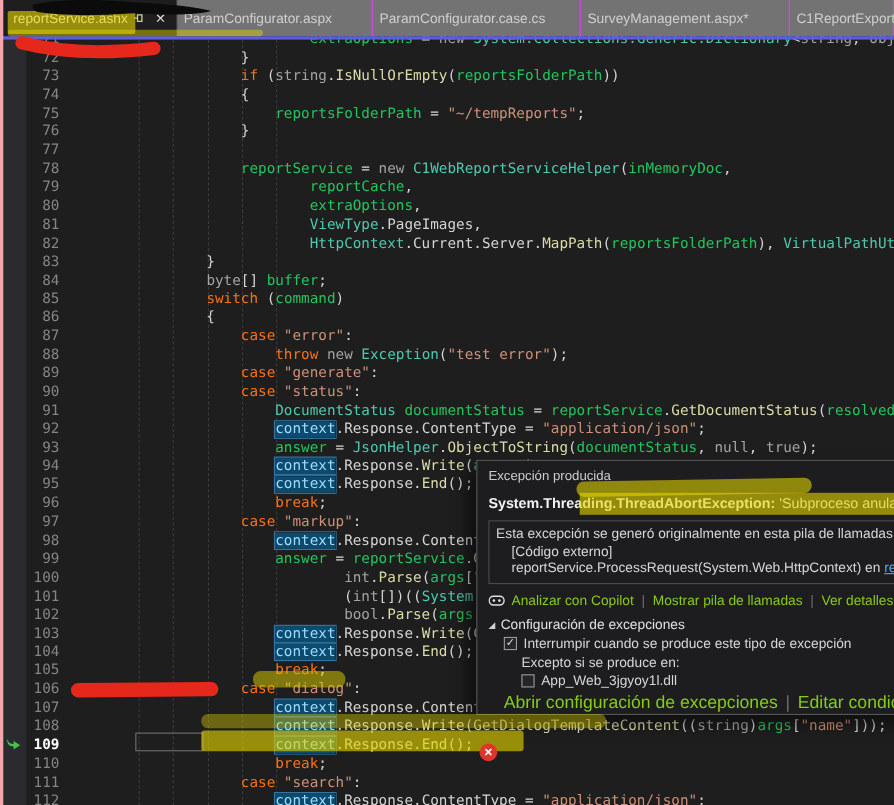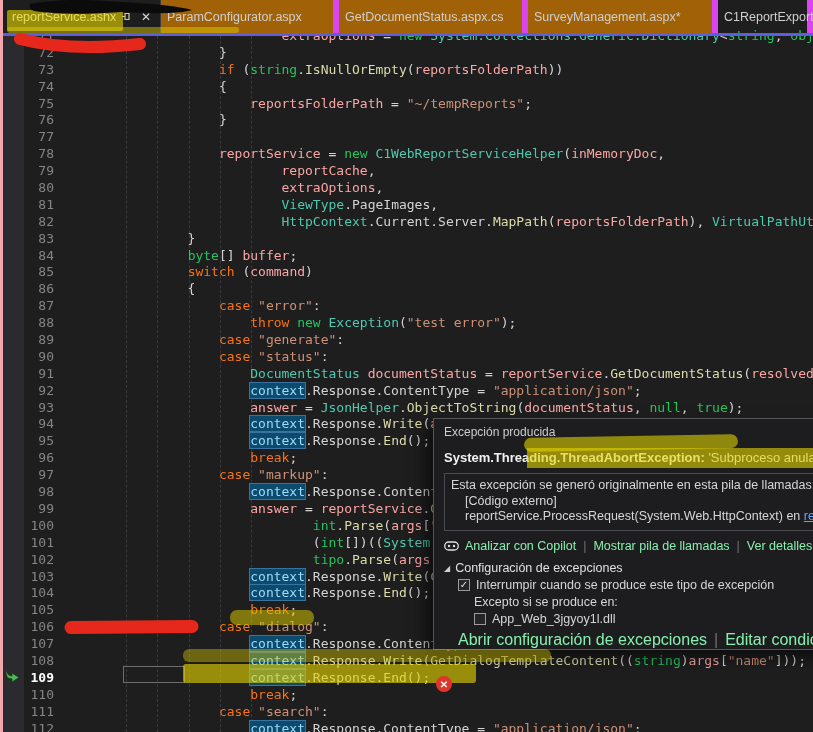--- a/index.html
+++ b/index.html
@@ -4,64 +4,64 @@
 <style>
   * { margin:0; padding:0; box-sizing:border-box; }
   html,body { width:813px; height:732px; overflow:hidden; background:#1e1e1e;
               font-family:"Liberation Sans", sans-serif; }
   #stage { position:relative; width:813px; height:732px; background:#1e1e1e; overflow:hidden; }
 
   
   #left-border { position:absolute; left:0; top:0; width:3px; height:732px; background:#f2a7ac; z-index:60; }
 
   
-  #tabbar { position:absolute; left:0; top:0; width:712px; height:33px; background:#a16207; z-index:30; }
+  #tabbar { position:absolute; left:0; top:0; width:813px; height:33px; background:#737373; z-index:30; }
   #tab-accent-line { position:absolute; left:0; top:33px; width:813px; height:3px; background:#5d5de0; z-index:31; }
   .tab { position:absolute; top:0; height:33px; display:flex; align-items:center;
-         font-size:12.5px; color:#cfcfcf; border-right:6px solid #d946ef; padding:0 6px; }
+         font-size:12.5px; color:#cfcfcf; border-right:1px solid #d946ef; padding:0 6px; }
   #tab-active { left:0; width:161px; background:#1e1e1e; border-right:1px solid #3c3c40; }
   #tab-active .tab-label { color:#e8e8e8; padding-left:6px; width:112px; }
   .tab-icon { width:16px; height:16px; display:flex; align-items:center; justify-content:center; color:#c8c8c8; }
   .tab-close { font-size:12px; color:#d8d8d8; margin-left:4px; }
 
   
   #editor { position:absolute; left:3px; top:28px; width:666px; height:704px; z-index:10; }
   #glyph-margin { position:absolute; left:3px; top:35px; width:21px; height:697px; background:#2a2a2f; z-index:5; }
   .iguide { position:absolute; top:36px; bottom:0; width:0; border-left:1px dashed #3a3a3e; z-index:6; }
   .line { height:16.9px; display:flex; align-items:center; white-space:pre;
           font-family:"DejaVu Sans Mono", monospace; font-size:13px; line-height:16.9px; position:relative; z-index:8; }
   .ln { display:inline-block; width:63px; text-align:right; padding-right:12px; color:#858585; flex:none; }
   .line.cur .ln { color:#ffffff; font-weight:bold; }
   .code { margin-left:59px; flex:none; }
   .kw  { color:#f97316; }
-  .ty  { color:#22c55e; }
+  .ty  { color:#a3a3a3; }
   .cls { color:#4EC9B0; }
   .mth { color:#DCDCAA; }
   .str { color:#CE9178; }
-  .var { color:#fca5a5; }
+  .var { color:#22c55e; }
   .pln { color:#d4d4d4; }
   .ctx { color:#9CDCFE; background:#0c4a6e; box-shadow:0 0 0 1px #3a729f; }
 
   
   #current-stmt-box { position:absolute; left:123px; top:666px; width:62px; height:17px;
                       border:1px solid #6f6f6f; z-index:20; }
   #next-stmt-arrow { position:absolute; left:5px; top:668px; z-index:32; }
 
   
   #popup { position:absolute; left:433px; top:418px; width:440px; height:232px; background:#1d1d1f;
            border:1px solid #565656; border-right:none; box-shadow:-8px 8px 14px rgba(0,0,0,.55);
            z-index:35; padding:6px 8px 0 10px; color:#d6d6d6; }
   #popup-title { font-size:12px; color:#cccccc; }
   #popup-settings { position:absolute; right:4px; top:3px; font-size:15px; color:#c8c8c8; }
   #exc-line { margin-top:11px; font-size:13px; font-weight:bold; color:#f2f2f2; white-space:nowrap; }
   #exc-msg { font-weight:normal; color:#e6e6e6; }
   #stack-box { margin:8px -9px 0 0; border:1px solid #4a4a50; padding:4px 6px 5px 6px;
                font-size:12.5px; line-height:15.5px; color:#d6d6d6; white-space:nowrap; }
   .stack-indent { padding-left:14px; }
-  a.plink { color:#86efac; text-decoration:none; }
+  a.plink { color:#84cc16; text-decoration:none; }
   #stack-link { color:#58a6ff; text-decoration:underline; }
   #action-row { margin-top:8px; font-size:12.5px; white-space:nowrap; display:flex; align-items:center; }
   .sep { color:#6f6f6f; padding:0 7px; }
   #copilot-icon { margin-right:6px; flex:none; }
   #cfg-header { margin-top:8px; font-size:12.5px; color:#e0e0e0; }
   #cfg-expander { font-size:8px; color:#d0d0d0; display:inline-block; margin-right:5px; vertical-align:1px; }
   .cfg-row { margin-top:3px; font-size:12.5px; color:#d6d6d6; display:flex; align-items:center; }
   .ind1 { padding-left:14px; } .ind2 { padding-left:30px; }
   .cbox { width:12px; height:12px; border:1px solid #9a9a9a; background:#252528; display:inline-flex;
           align-items:center; justify-content:center; margin-right:6px; flex:none;
@@ -111,21 +111,21 @@
       <div class="line"><span class="ln">92</span><span class="code"><span class="pln">                </span><span class="ctx">context</span><span class="pln">.Response.ContentType = </span><span class="str">"application/json"</span><span class="pln">;</span></span></div>
       <div class="line"><span class="ln">93</span><span class="code"><span class="pln">                </span><span class="var">answer</span><span class="pln"> = </span><span class="cls">JsonHelper</span><span class="pln">.</span><span class="mth">ObjectToString</span><span class="pln">(</span><span class="var">documentStatus</span><span class="pln">, </span><span class="ty">null</span><span class="pln">, </span><span class="ty">true</span><span class="pln">);</span></span></div>
       <div class="line"><span class="ln">94</span><span class="code"><span class="pln">                </span><span class="ctx">context</span><span class="pln">.Response.</span><span class="mth">Write</span><span class="pln">(</span><span class="var">answer</span><span class="pln">);</span></span></div>
       <div class="line"><span class="ln">95</span><span class="code"><span class="pln">                </span><span class="ctx">context</span><span class="pln">.Response.</span><span class="mth">End</span><span class="pln">();</span></span></div>
       <div class="line"><span class="ln">96</span><span class="code"><span class="pln">                </span><span class="kw">break</span><span class="pln">;</span></span></div>
       <div class="line"><span class="ln">97</span><span class="code"><span class="pln">            </span><span class="kw">case</span><span class="pln"> </span><span class="str">"markup"</span><span class="pln">:</span></span></div>
       <div class="line"><span class="ln">98</span><span class="code"><span class="pln">                </span><span class="ctx">context</span><span class="pln">.Response.ContentType = </span><span class="str">"text/html"</span><span class="pln">;</span></span></div>
       <div class="line"><span class="ln">99</span><span class="code"><span class="pln">                </span><span class="var">answer</span><span class="pln"> = </span><span class="var">reportService</span><span class="pln">.</span><span class="mth">GetMarkup</span><span class="pln">(</span></span></div>
       <div class="line"><span class="ln">100</span><span class="code"><span class="pln">                        </span><span class="ty">int</span><span class="pln">.</span><span class="mth">Parse</span><span class="pln">(</span><span class="var">args</span><span class="pln">[</span><span class="str">"page"</span><span class="pln">]),</span></span></div>
       <div class="line"><span class="ln">101</span><span class="code"><span class="pln">                        (</span><span class="ty">int</span><span class="pln">[])((</span><span class="cls">System</span><span class="pln">.Collections.IList)</span></span></div>
-      <div class="line"><span class="ln">102</span><span class="code"><span class="pln">                        </span><span class="ty">tipo</span><span class="pln">.</span><span class="mth">Parse</span><span class="pln">(</span><span class="var">args</span><span class="pln">[</span><span class="str">"links"</span><span class="pln">]))</span></span></div>
+      <div class="line"><span class="ln">102</span><span class="code"><span class="pln">                        </span><span class="ty">bool</span><span class="pln">.</span><span class="mth">Parse</span><span class="pln">(</span><span class="var">args</span><span class="pln">[</span><span class="str">"links"</span><span class="pln">]))</span></span></div>
       <div class="line"><span class="ln">103</span><span class="code"><span class="pln">                </span><span class="ctx">context</span><span class="pln">.Response.</span><span class="mth">Write</span><span class="pln">(Convert(answer));</span></span></div>
       <div class="line"><span class="ln">104</span><span class="code"><span class="pln">                </span><span class="ctx">context</span><span class="pln">.Response.</span><span class="mth">End</span><span class="pln">();</span></span></div>
       <div class="line"><span class="ln">105</span><span class="code"><span class="pln">                </span><span class="kw">break</span><span class="pln">;</span></span></div>
       <div class="line"><span class="ln">106</span><span class="code"><span class="pln">            </span><span class="kw">case</span><span class="pln"> </span><span class="str">"dialog"</span><span class="pln">:</span></span></div>
       <div class="line"><span class="ln">107</span><span class="code"><span class="pln">                </span><span class="ctx">context</span><span class="pln">.Response.ContentType = </span><span class="str">"text/html"</span><span class="pln">;</span></span></div>
       <div class="line"><span class="ln">108</span><span class="code"><span class="pln">                </span><span class="ctx">context</span><span class="pln">.Response.</span><span class="mth">Write</span><span class="pln">(</span><span class="mth">GetDialogTemplateContent</span><span class="pln">((</span><span class="ty">string</span><span class="pln">)</span><span class="var">args</span><span class="pln">[</span><span class="str">"name"</span><span class="pln">]));</span></span></div>
       <div class="line cur"><span class="ln">109</span><span class="code"><span class="pln">                </span><span class="ctx">context</span><span class="pln">.Response.</span><span class="mth">End</span><span class="pln">();</span></span></div>
       <div class="line"><span class="ln">110</span><span class="code"><span class="pln">                </span><span class="kw">break</span><span class="pln">;</span></span></div>
       <div class="line"><span class="ln">111</span><span class="code"><span class="pln">            </span><span class="kw">case</span><span class="pln"> </span><span class="str">"search"</span><span class="pln">:</span></span></div>
       <div class="line"><span class="ln">112</span><span class="code"><span class="pln">                </span><span class="ctx">context</span><span class="pln">.Response.ContentType = </span><span class="str">"application/json"</span><span class="pln">;</span></span></div>
@@ -146,21 +146,21 @@
     <div class="tab" id="tab-active">
       <span class="tab-label">reportService.ashx</span>
       <span class="tab-icon">
         <svg width="11" height="11" viewBox="0 0 11 11">
             <path d="M1 5.5 H4 M4 2.5 H8 V8.5 H4 Z" stroke="#cfcf9a" stroke-width="1.2" fill="none"></path>
           </svg>
       </span>
       <span class="tab-icon tab-close">✕</span>
     </div>
   <div class="tab" style="left: 161px; width: 178px;">ParamConfigurator.aspx</div>
-      <div class="tab" style="left: 339px; width: 189px;">GetDocumentStatus.aspx.cs</div>
+      <div class="tab" style="left: 339px; width: 189px;">ParamConfigurator.case.cs</div>
       <div class="tab" style="left: 528px; width: 190px;">SurveyManagement.aspx*</div>
       <div class="tab" style="left: 718px; width: 95px;">C1ReportExport...</div>
     </div>
   <div id="tab-accent-line"></div>
 
   <div id="popup">
     <div id="popup-title">Excepción producida</div>
     <span id="popup-settings">⟲</span>
     <div id="exc-line">
       <span>System.Thread</span><span>ing.ThreadAbortException:</span><span id="exc-msg"> 'Subproceso anulado.'</span>

